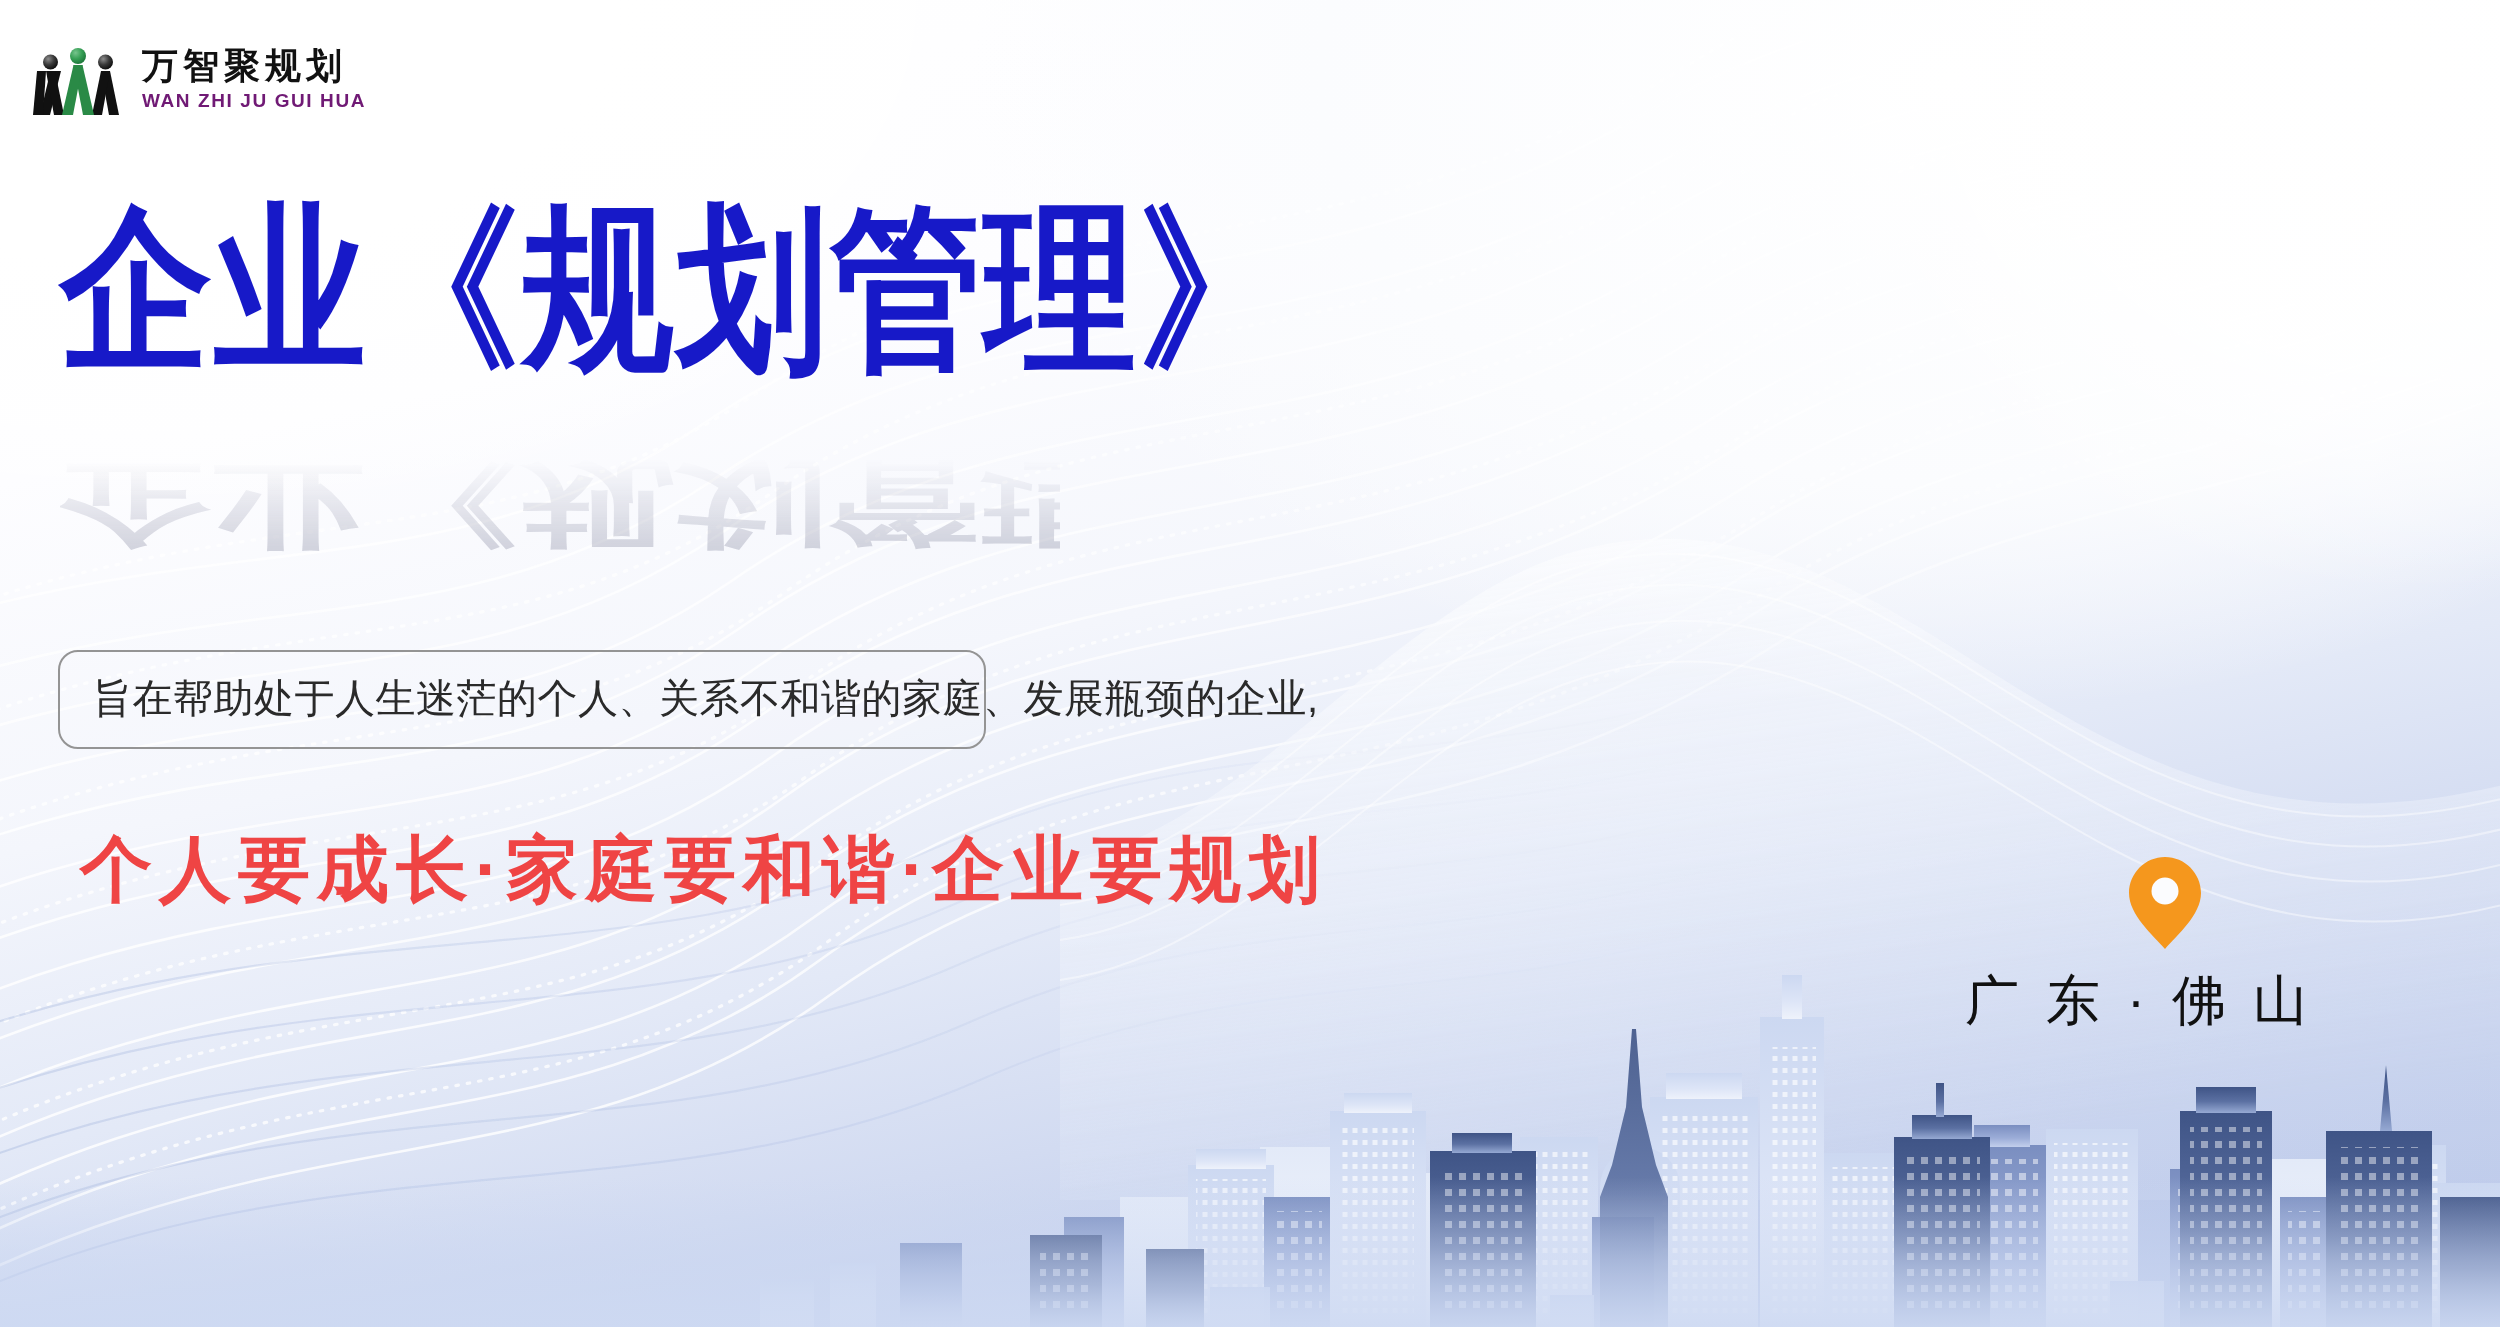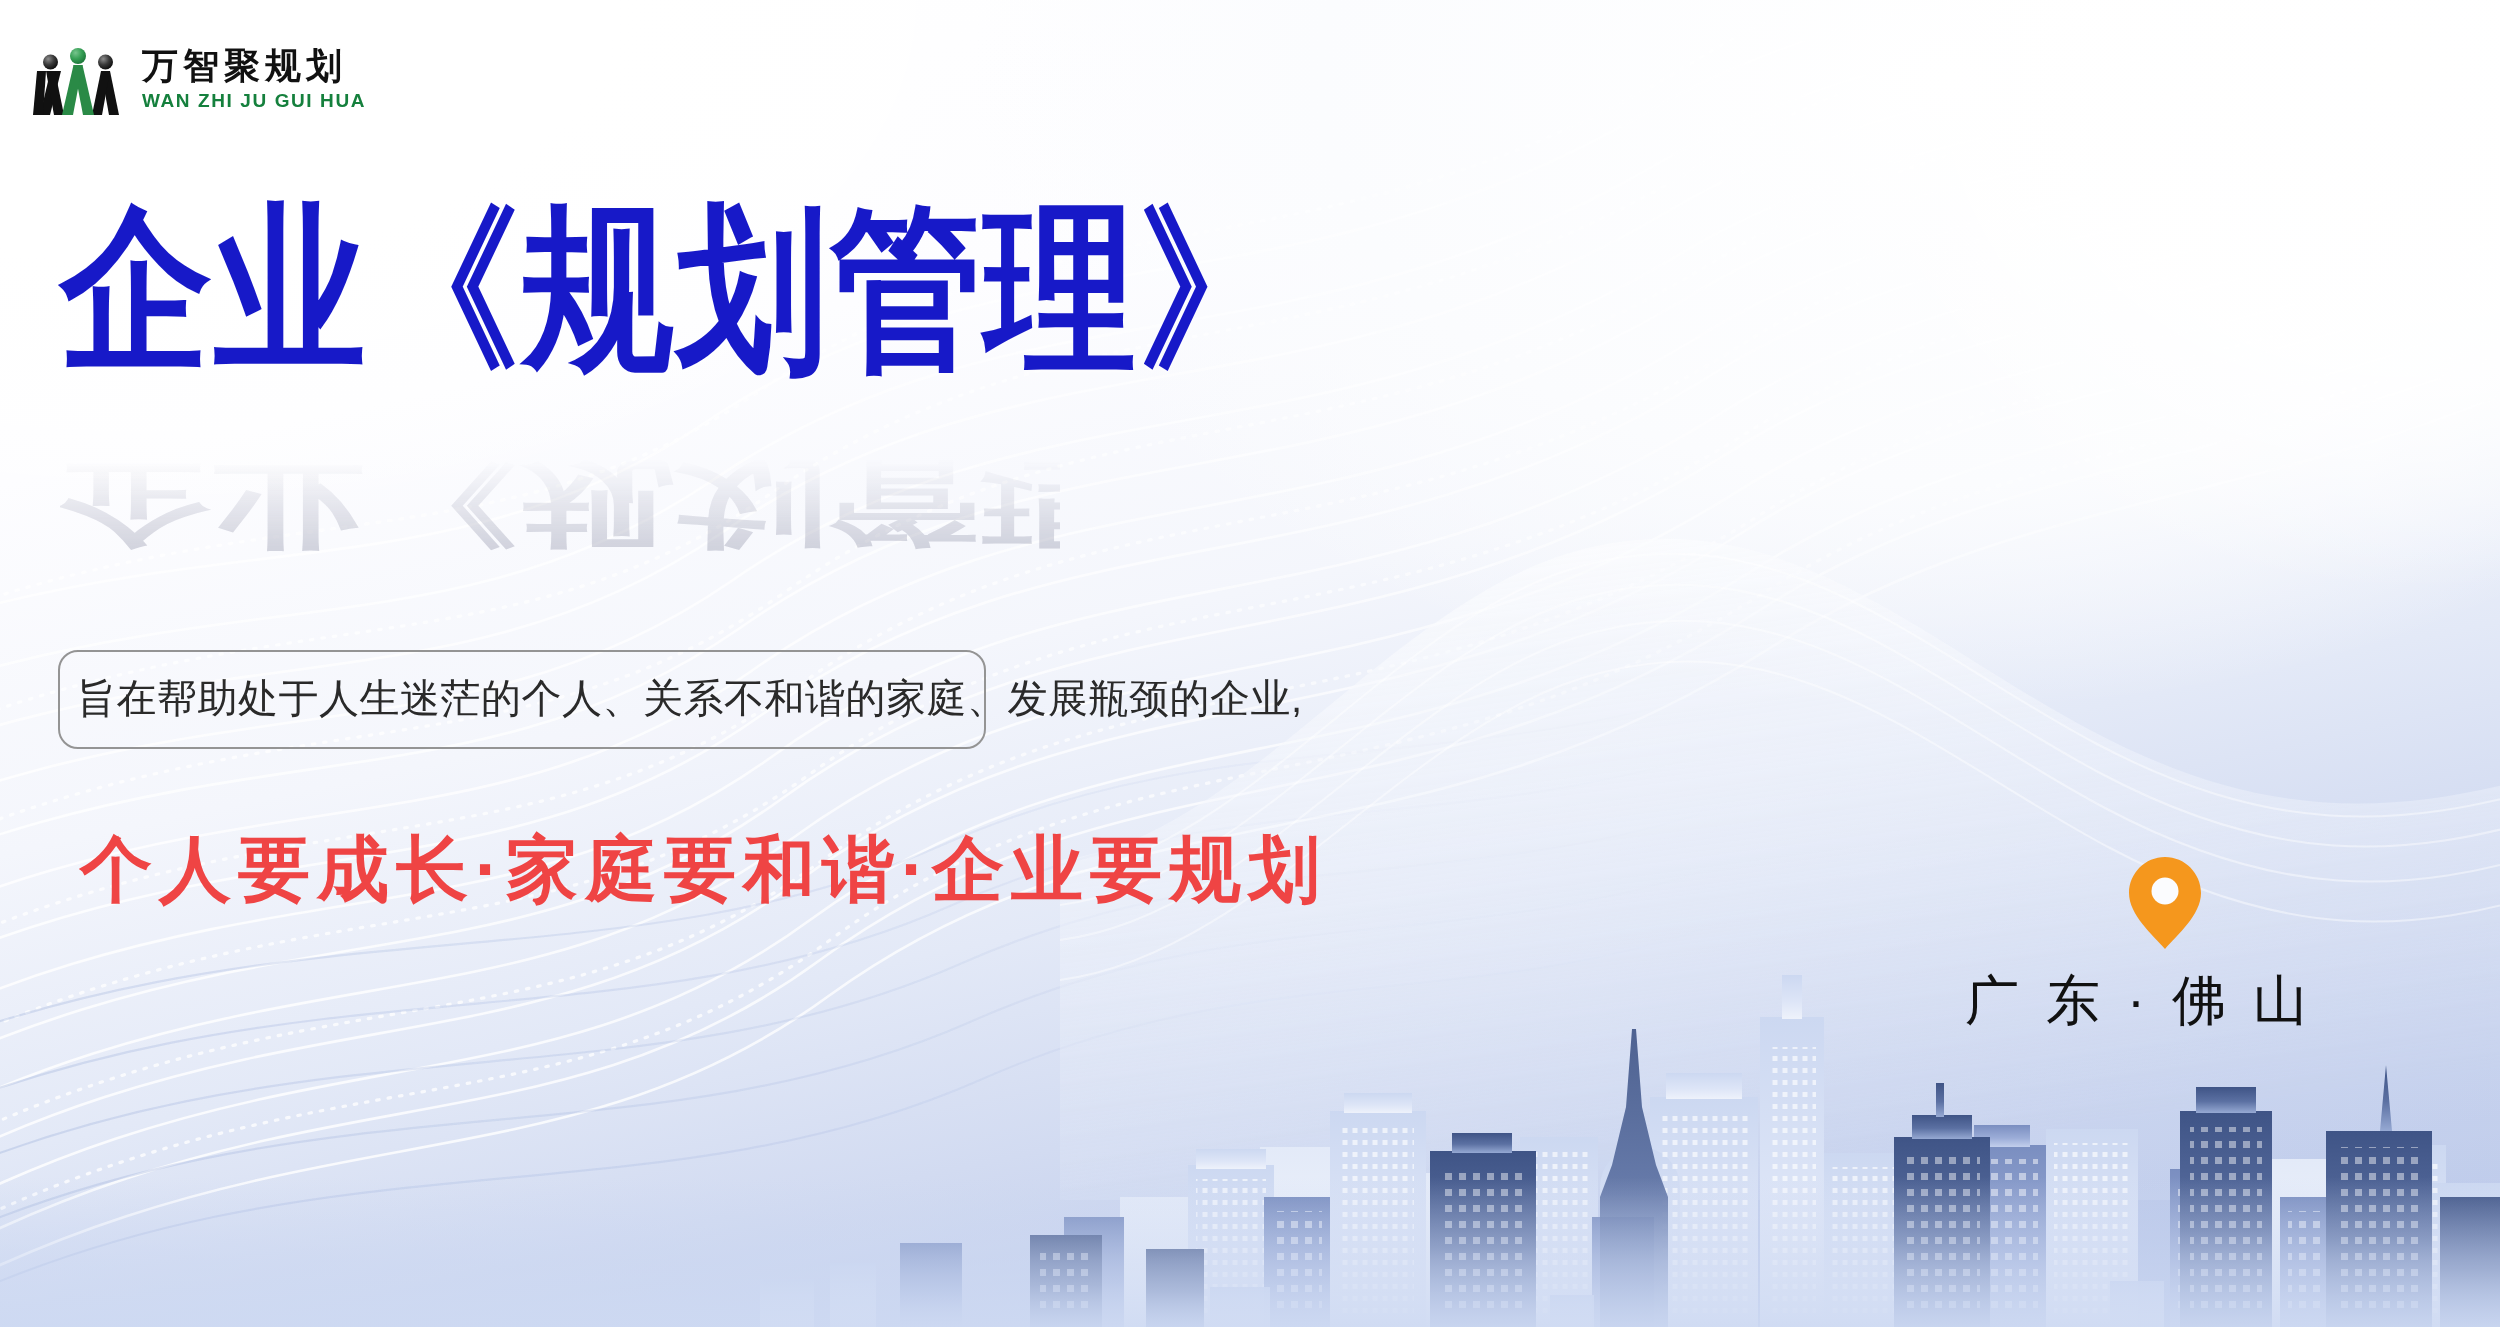--- a/index.html
+++ b/index.html
@@ -58,21 +58,21 @@
   .logo{
     position:absolute;left:32px;top:16px;display:flex;align-items:center;gap:18px;margin-top:25px;
   }
   .logo-mark{width:92px;height:76px;flex:0 0 auto;}
   .logo-text{display:flex;flex-direction:column;justify-content:center;}
   .logo-cn{
     font-family:"Liberation Serif","DejaVu Serif",serif;
     font-size:36px;font-weight:700;color:#111;letter-spacing:5px;line-height:1.05;
   }
   .logo-en{
-    font-size:19px;font-weight:700;color:#15803d;letter-spacing:1.6px;
+    font-size:19px;font-weight:700;color:#701a75;letter-spacing:1.6px;
     margin-top:5px;line-height:1;
   }
 
   
   .title-wrap{
     position:absolute;left:60px;top:192px;width:1000px;
   }
   .title{
     font-family:"Liberation Sans","DejaVu Sans",sans-serif;
     font-size:152px;font-weight:700;color:#1719c8;
@@ -89,21 +89,21 @@
     color:rgba(120,124,150,.34);
     -webkit-mask-image:linear-gradient(to top, rgba(0,0,0,0) 5%, rgba(0,0,0,.9) 92%);
     mask-image:linear-gradient(to top, rgba(0,0,0,0) 5%, rgba(0,0,0,.9) 92%);
     filter:blur(.6px);
   }
 
   
   .desc-box{
     position:absolute;left:58px;top:650px;width:928px;
     border:2px solid #949494;border-radius:20px;
-    padding:16px 20px 18px 16px;box-sizing:border-box;
+    padding:16px 20px 18px 32px;box-sizing:border-box;
     background:rgba(255,255,255,0.08);
   }
   .desc-line{
     font-family:"Liberation Sans","DejaVu Sans",sans-serif;
     font-size:40px;color:#2a2a2a;line-height:1.52;letter-spacing:.5px;
     white-space:nowrap;
   }
 
   
   .tagline{

